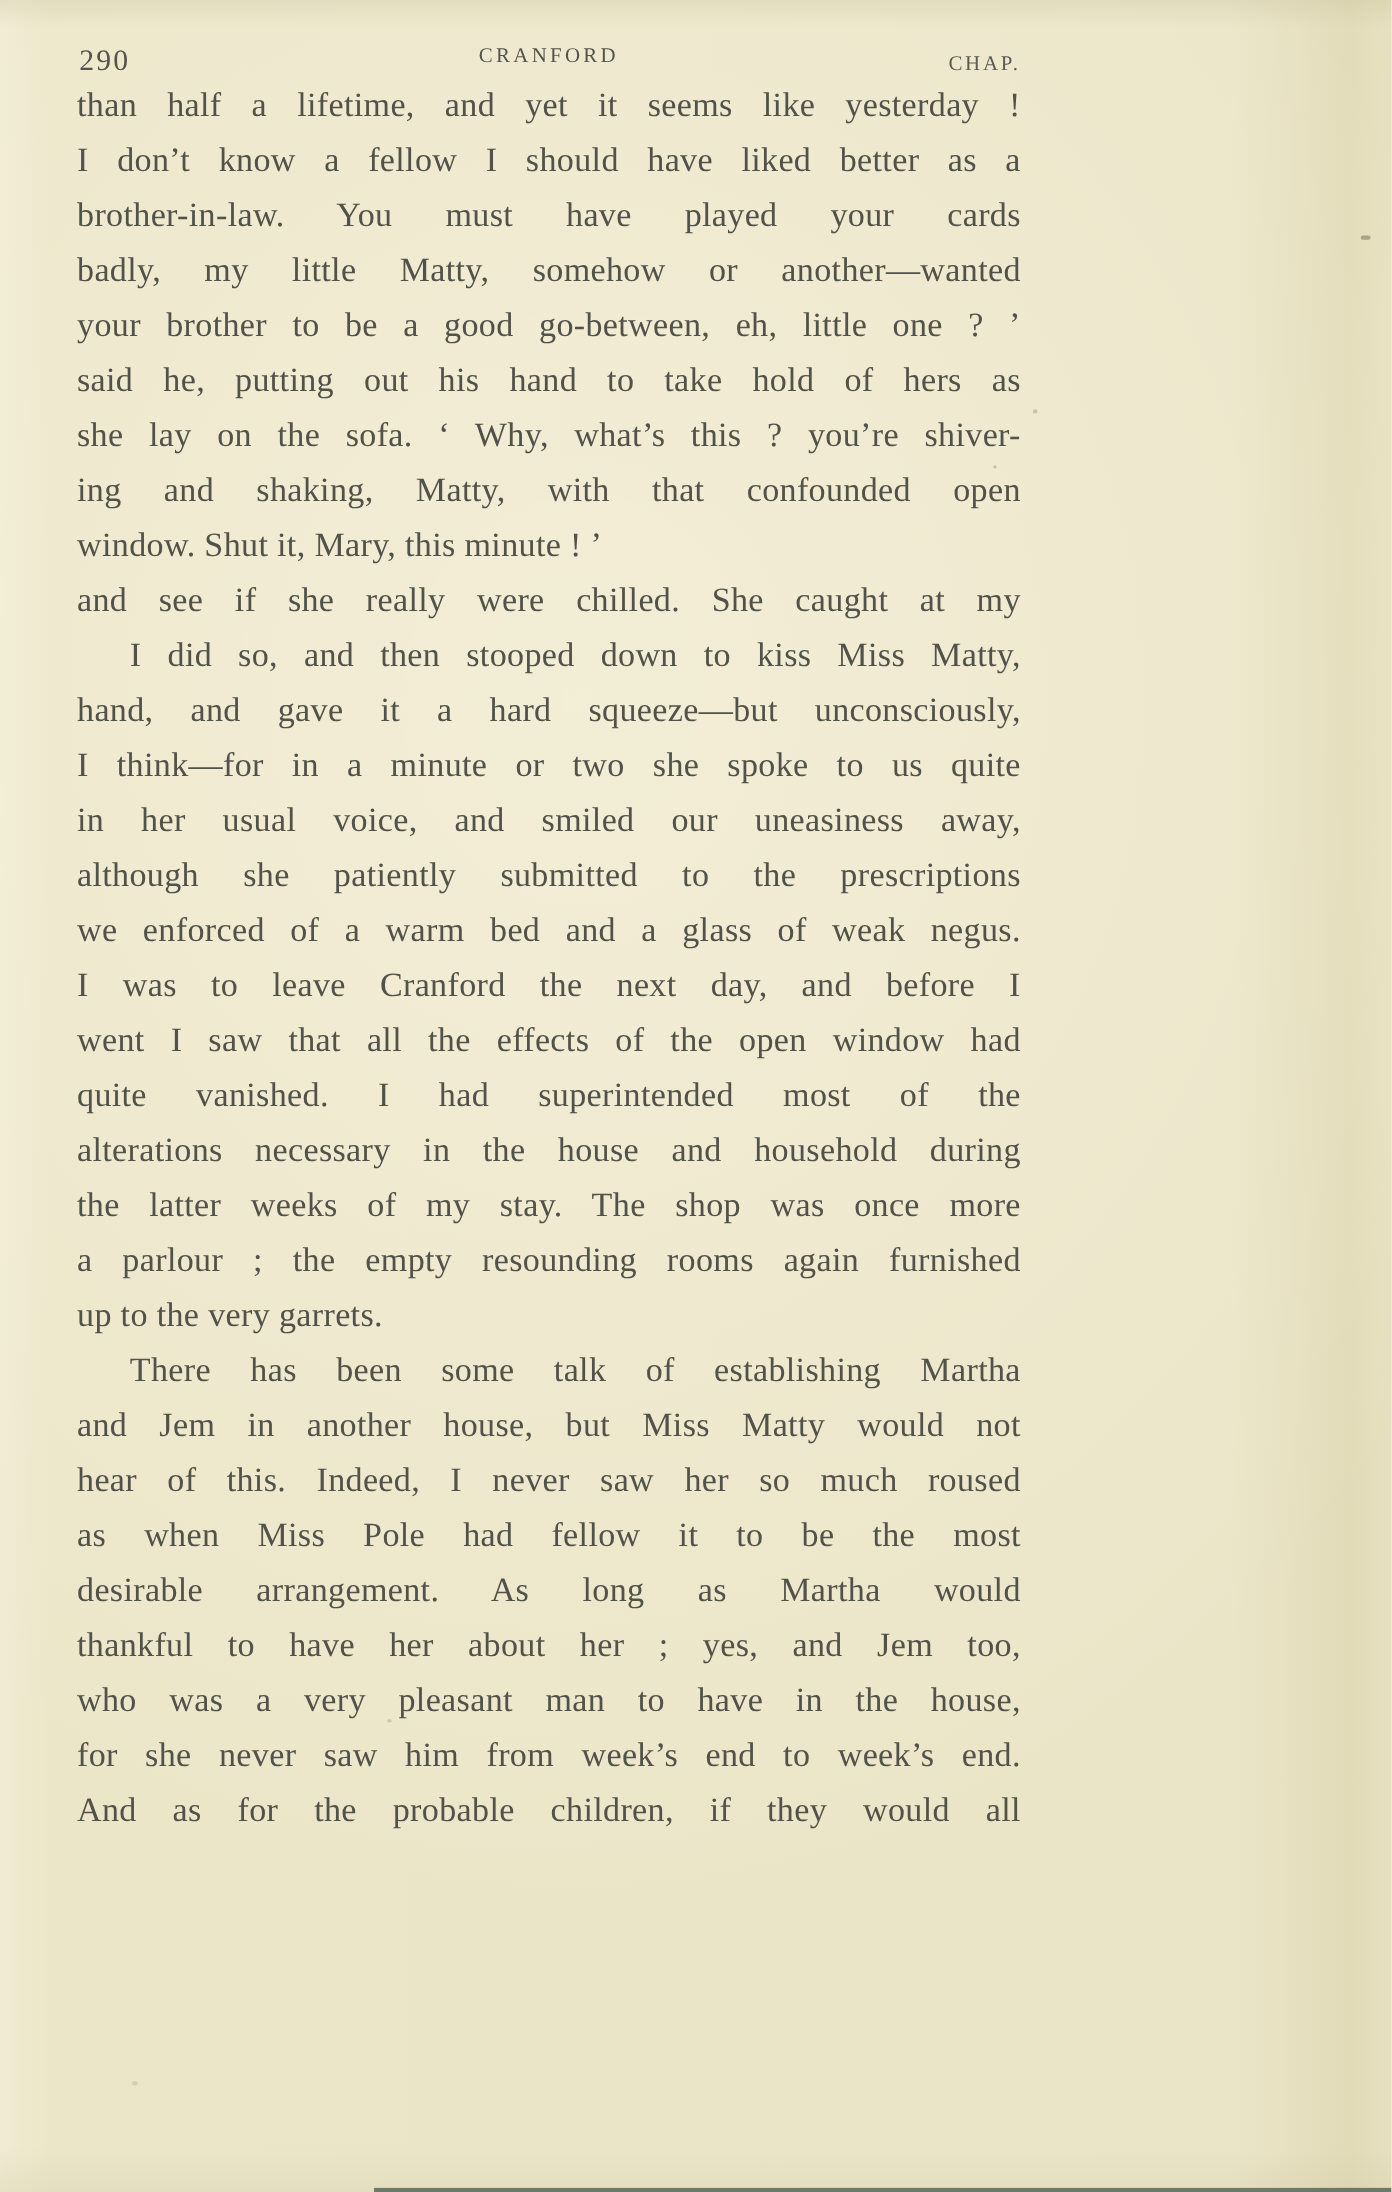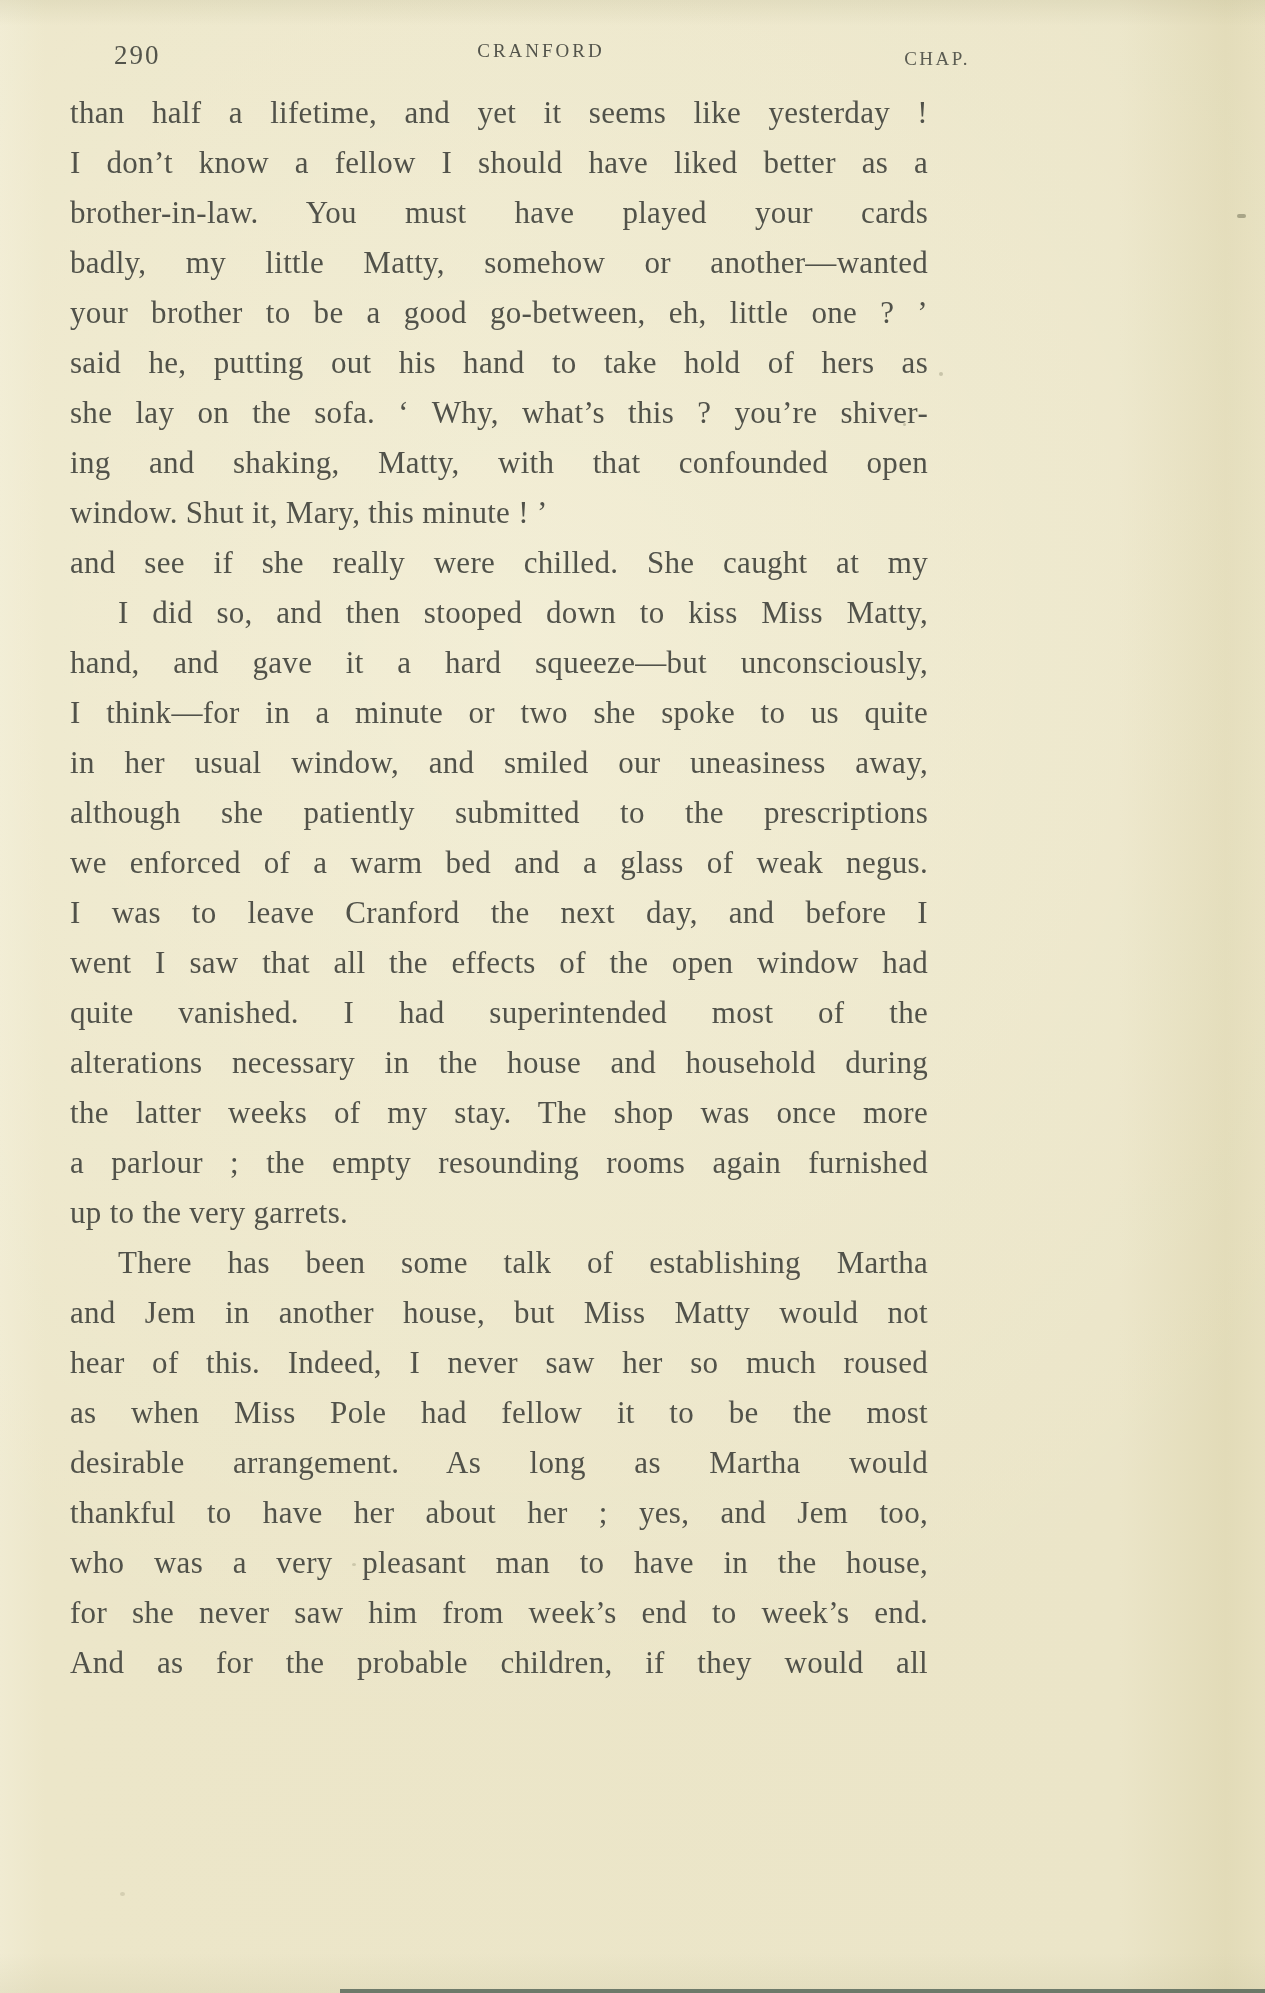--- a/index.html
+++ b/index.html
@@ -13,36 +13,35 @@
     background:
       linear-gradient(180deg, rgba(180,176,136,0.20) 0px, rgba(180,176,136,0) 26px),
       linear-gradient(0deg, rgba(190,186,146,0.18) 0px, rgba(190,186,146,0) 40px),
       radial-gradient(ellipse 1500px 1700px at 42% 32%, rgba(255,253,238,0.35), rgba(255,253,238,0) 65%),
       linear-gradient(90deg, #f0ebd2 0px, #ece6c9 45px, #ebe5c8 1120px, #e2dbb8 1226px, #e7e0bf 1265px);
     background-color: #ebe5c8;
   }
   .header {
     position: absolute; left: 70px; width: 858px; top: 36px; height: 34px;
     color: #53544b;
-    margin-left: 42px;
   }
   .pagenum {
     position: absolute; left: 2px; top: 4px;
     font-size: 27px; letter-spacing: 2px;
   }
   .title {
     position: absolute; left: 0; right: 0; top: 4px; text-align: center;
     font-size: 19px; letter-spacing: 3px;
   }
   .chap {
     position: absolute; right: 0; top: 12px;
     font-size: 19px; letter-spacing: 2.5px; color: #5b5c52;
   }
   .bodytext {
-    position: absolute; left: 70px; top: 88px; width: 858px;
+    position: absolute; left: 70px; top: 70px; width: 858px;
     font-size: 31px; line-height: 50px; color: #51524a;
     letter-spacing: 0.3px;
   }
   .text-line {
     text-align: justify;
     text-align-last: justify;
     white-space: normal;
   }
   .text-line.lastline { text-align-last: left; }
   .text-line.indent { text-indent: 48px; }
@@ -75,21 +74,21 @@
       <div class="text-line">badly, my little Matty, somehow or another—wanted</div>
       <div class="text-line">your brother to be a good go-between, eh, little one ? ’</div>
       <div class="text-line">said he, putting out his hand to take hold of hers as</div>
       <div class="text-line">she lay on the sofa. ‘ Why, what’s this ? you’re shiver-</div>
       <div class="text-line">ing and shaking, Matty, with that confounded open</div>
       <div class="text-line lastline">window. Shut it, Mary, this minute ! ’</div>
       <div class="text-line">and see if she really were chilled. She caught at my</div>
       <div class="text-line indent">I did so, and then stooped down to kiss Miss Matty,</div>
       <div class="text-line">hand, and gave it a hard squeeze—but unconsciously,</div>
       <div class="text-line">I think—for in a minute or two she spoke to us quite</div>
-      <div class="text-line">in her usual window, and smiled our uneasiness away,</div>
+      <div class="text-line">in her usual voice, and smiled our uneasiness away,</div>
       <div class="text-line">although she patiently submitted to the prescriptions</div>
       <div class="text-line">we enforced of a warm bed and a glass of weak negus.</div>
       <div class="text-line">I was to leave Cranford the next day, and before I</div>
       <div class="text-line">went I saw that all the effects of the open window had</div>
       <div class="text-line">quite vanished. I had superintended most of the</div>
       <div class="text-line">alterations necessary in the house and household during</div>
       <div class="text-line">the latter weeks of my stay. The shop was once more</div>
       <div class="text-line">a parlour ; the empty resounding rooms again furnished</div>
       <div class="text-line lastline">up to the very garrets.</div>
       <div class="text-line indent">There has been some talk of establishing Martha</div>

